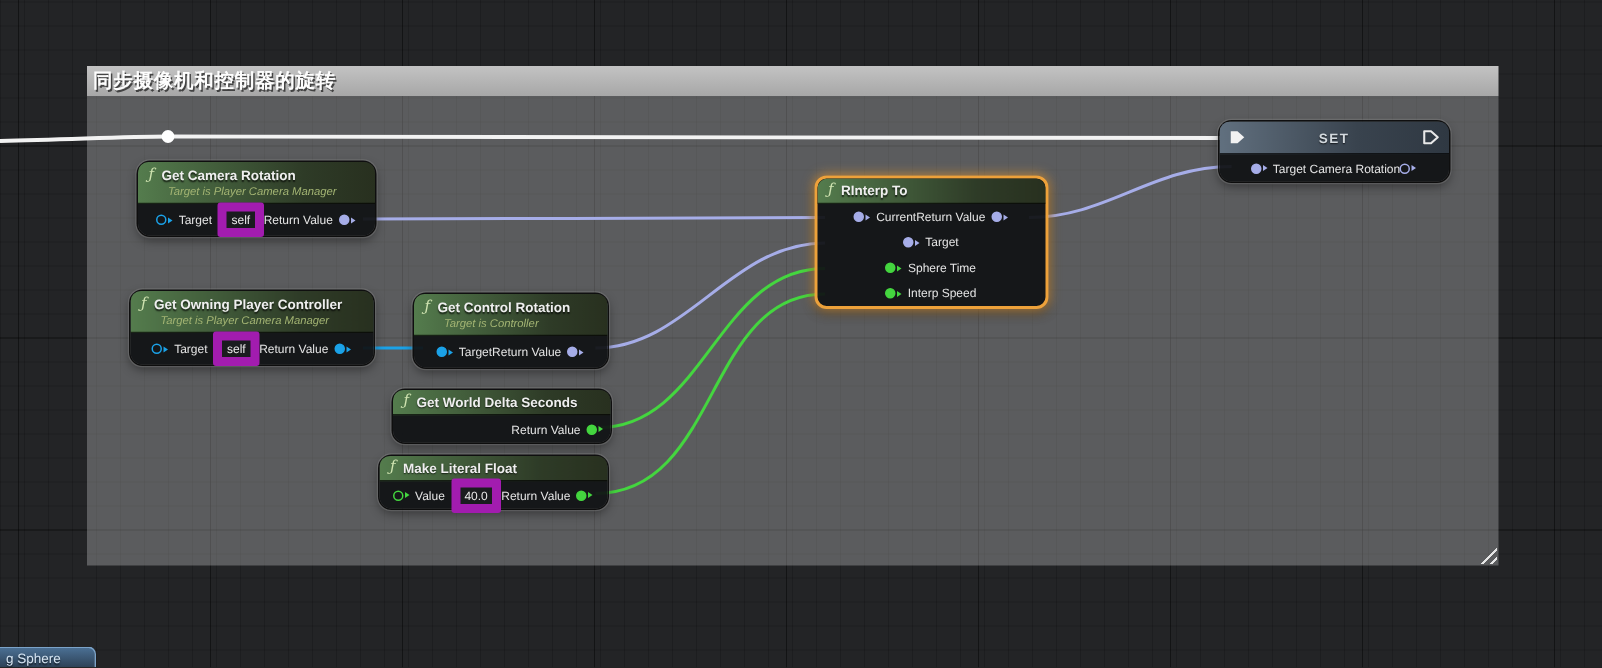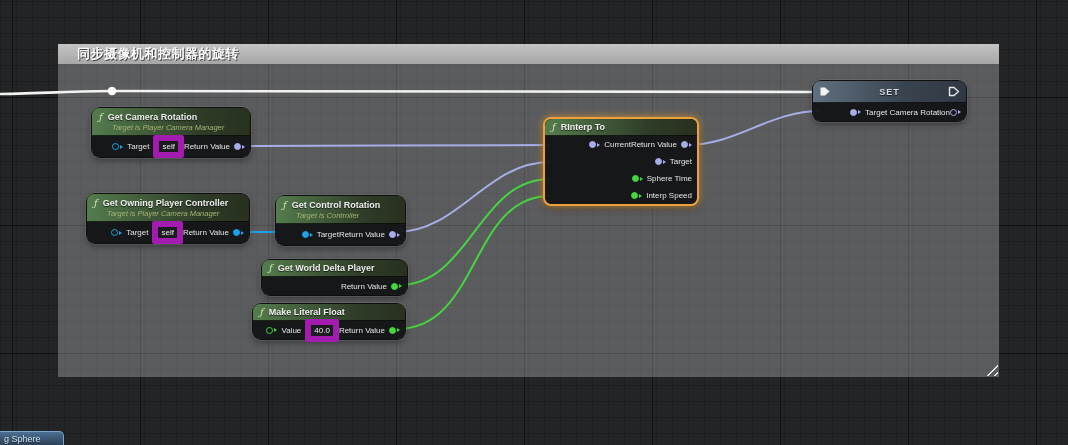--- a/index.html
+++ b/index.html
@@ -12,21 +12,21 @@
       linear-gradient(90deg,rgba(0,0,0,.45) 1px,transparent 1px),
       linear-gradient(rgba(0,0,0,.17) 1px,transparent 1px),
       linear-gradient(90deg,rgba(0,0,0,.17) 1px,transparent 1px);
     background-size:128px 128px,128px 128px,16px 16px,16px 16px;
     background-position:0 97px,12px 0,0 1px,0 0;
   }
   
   .comment{position:absolute;left:58px;top:44px;width:941px;height:333px;z-index:1;}
   .comment-hdr{
     height:20px;background:linear-gradient(#c3c3c3,#a7a7a7);
-    display:flex;align-items:center;padding:0 19px;
+    display:flex;align-items:center;padding:0 4px;
     font-size:13px;font-weight:bold;color:#fdfdfd;
     text-shadow:1px 1px 0 rgba(40,40,40,.8);letter-spacing:.5px;
   }
   .comment-body{position:absolute;left:0;top:20px;right:0;bottom:0;background:rgba(255,255,255,.26);}
   .comment-handle{
     position:absolute;right:1px;bottom:1px;width:12px;height:12px;
     background:repeating-linear-gradient(135deg,#e6e6e6 0 1.5px,transparent 1.5px 4.5px);
     clip-path:polygon(100% 0,100% 100%,0 100%);
   }
   
@@ -45,21 +45,21 @@
   }
   .hdr{border-radius:7px 7px 0 0;border-bottom:1px solid rgba(0,0,0,.7);}
   .hdr.green{background:linear-gradient(to right,#547c4d,#2e3b27 70%,#28301f);}
   .hdr.blue{background:linear-gradient(to right,#61707f,#39434e 60%,#2f3842);gap:40px;}
   .hdr2{padding:3px 7px 2px;}
   .hdr1{padding:2px 7px;}
   .hline{display:flex;align-items:center;line-height:12px;}
   .fn{font-style:italic;font-family:"DejaVu Serif",serif;font-size:10px;color:#cfe3b0;margin-right:5px;}
   .ttl{font-size:9px;font-weight:bold;color:#efefef;text-shadow:0 1px 1px rgba(0,0,0,.7);white-space:nowrap;}
   .sub{font-size:7.5px;font-style:italic;color:#a3b473;line-height:10px;margin-left:13px;white-space:nowrap;}
-  .row{display:flex;align-items:center;justify-content:flex-end;height:21px;padding:0 5px 0 4px;font-size:8px;}
+  .row{display:flex;align-items:center;justify-content:center;height:21px;padding:0 5px 0 4px;font-size:8px;}
   .row.slim{height:17px;}
   .row.r18{height:18px;}
   .lg,.rg{display:flex;align-items:center;gap:4px;}
   .plabel{color:#e4e4e4;white-space:nowrap;}
   
   .pin{display:inline-flex;align-items:center;}
   .pin .dot{width:7px;height:7px;border-radius:50%;box-sizing:border-box;border:1.6px solid currentColor;}
   .pin.filled .dot{background:currentColor;}
   .pin .arr{width:0;height:0;border-left:3px solid currentColor;border-top:2.5px solid transparent;border-bottom:2.5px solid transparent;margin-left:1px;}
   .c-obj{color:#1ba2e8;} .c-rot{color:#a6ade8;} .c-flt{color:#44d63f;}
@@ -177,21 +177,21 @@
             <i class="arr"></i>
           </span>
       </span>
     </div>
   </div>
 
   <div class="node" style="left:262px;top:260px;width:145px;">
     <div class="hdr green hdr1">
       <div class="hline">
         <span class="fn">ƒ</span>
-        <span class="ttl">Get World Delta Player</span>
+        <span class="ttl">Get World Delta Seconds</span>
       </div>
     </div>
     <div class="row r18" style="justify-content:flex-end;">
       <span class="rg">
         <span class="plabel">Return Value</span>
         <span class="pin filled c-flt">
             <i class="dot"></i>
             <i class="arr"></i>
           </span>
       </span>

